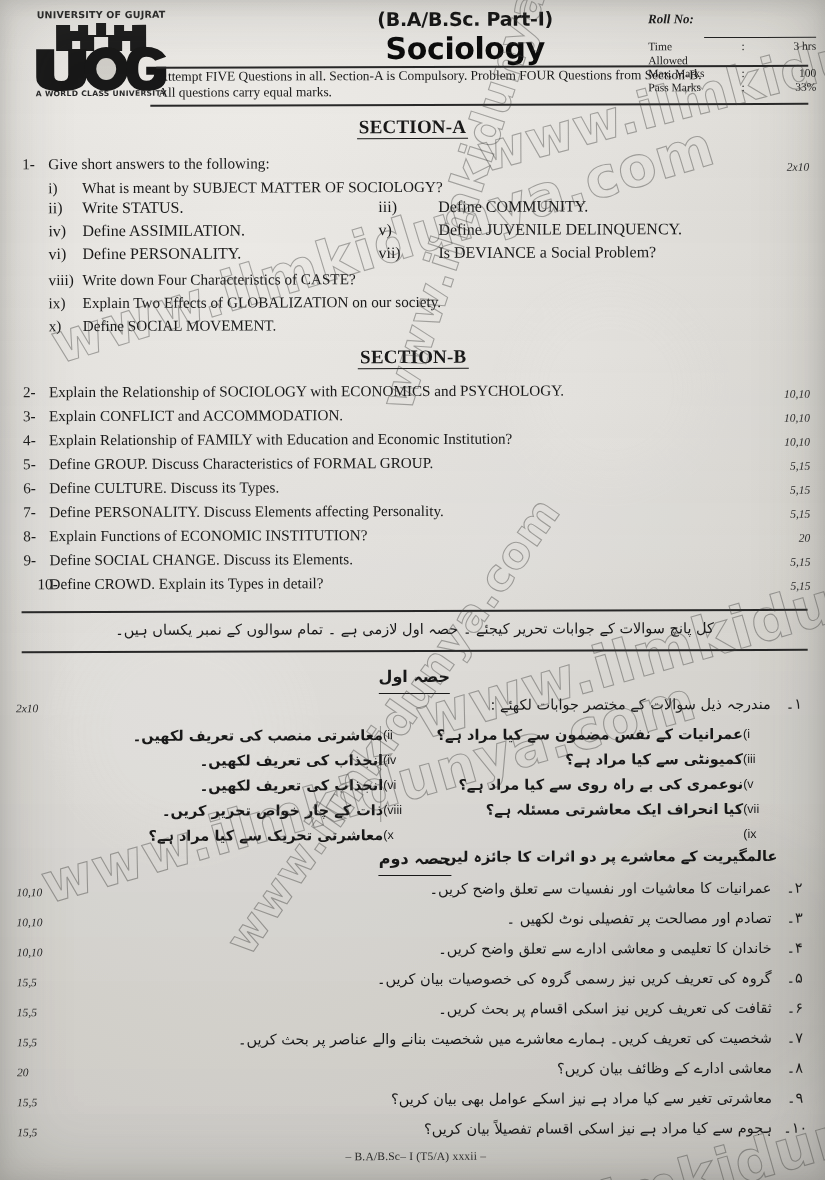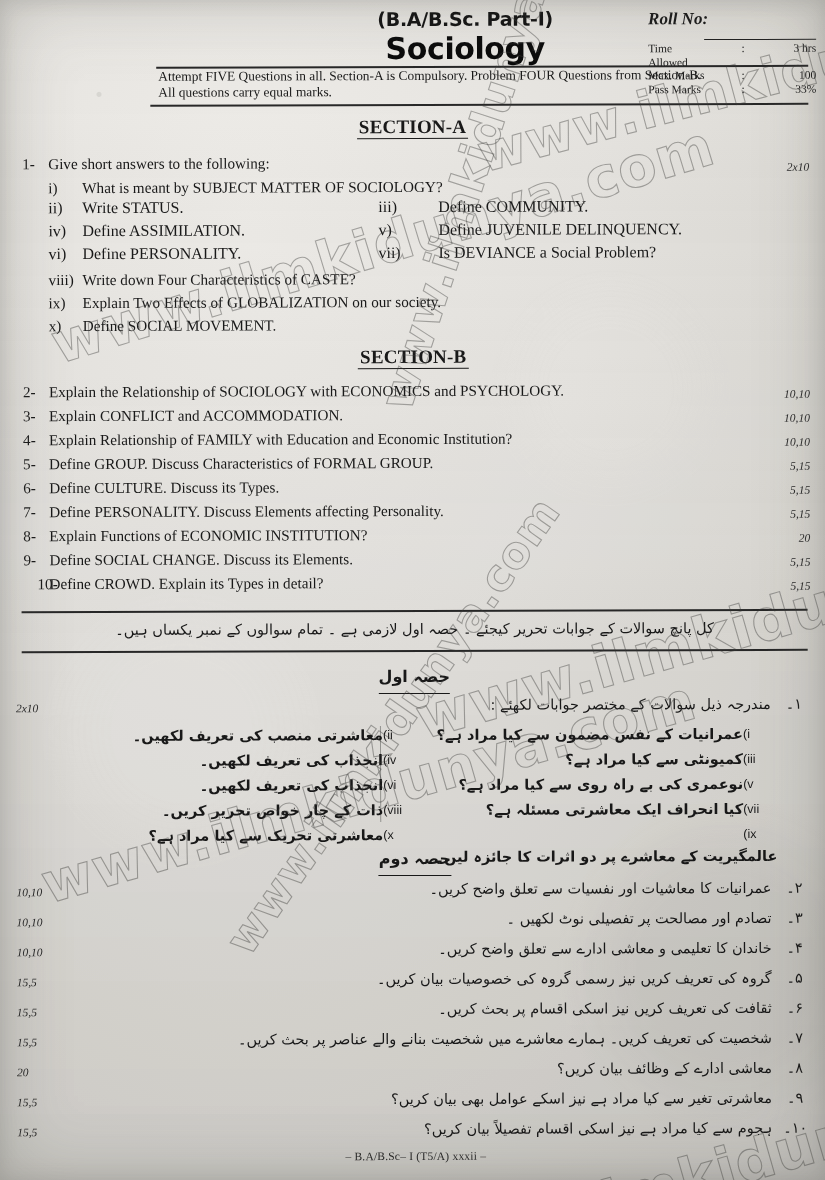--- a/index.html
+++ b/index.html
@@ -79,21 +79,21 @@
   .exam-subject {
     font-family: "DejaVu Sans", sans-serif; font-weight: 700; font-size: 30px;
     color: #0d0d0d; margin-top: 1px; letter-spacing: -.4px;
   }
 
   .rollno {
     position: absolute; left: 648px; top: 10px; width: 168px;
   }
   .rollno-label {
     font-family: "Liberation Serif", serif; font-weight: 700; font-style: italic;
-    font-size: 17px; display: inline-block; text-align: center;
+    font-size: 13px; display: inline-block; text-align: center;
   }
   .rollno-line {
     border-bottom: 1.4px solid #222; height: 14px; margin-top: -4px; margin-left: 56px;
   }
   .meta { margin-top: 2px; font-family: "Liberation Serif", serif; font-size: 11.5px; line-height: 13.6px; }
   .meta-row { display: flex; gap: 36px; }
   .meta-k { width: 74px; }
   .meta-c { width: 12px; }
   .meta-v { text-align: right; width: 38px; }
 
@@ -171,20 +171,41 @@
   <div class="wm wm-1">www.ilmkidunya.com</div>
   <div class="wm wm-2">www.ilmkidunya.com</div>
   <div class="wm wm-3">www.ilmkidunya.com</div>
   <div class="wm wm-4">www.ilmkidunya.com</div>
   <div class="wm wm-5">www.ilmkidunya.com</div>
   <div class="wm wm-6">www.ilmkidunya.com</div>
   <div class="wm wm-7">www.ilmkidunya.com</div>
 
   <div id="header">
 
+    <div class="logo-wrap">
+      <div class="logo-top">UNIVERSITY OF GUJRAT</div>
+      <div class="logo-mark">
+        <svg width="150" height="72" viewBox="0 0 150 72" style="display:block;margin:0 auto;">
+
+          <path d="M30 4 L44 4 L44 10 L52 10 L52 4 L62 4 L62 14 L70 14 L70 2
+                   L80 2 L80 14 L88 14 L88 4 L98 4 L98 10 L106 10 L106 4 L120 4
+                   L120 30 L104 30 L104 20 L96 20 L96 30 L82 30 L82 16 L68 16
+                   L68 30 L54 30 L54 20 L46 20 L46 30 L30 30 Z" fill="#1d1d1d"></path>
+
+          <path d="M10 28 L28 28 L28 54 Q28 60 35 60 Q42 60 42 54 L42 28 L60 28
+                   L60 56 Q60 70 35 70 Q10 70 10 56 Z" fill="#1a1a1a"></path>
+          <ellipse cx="80" cy="48" rx="22" ry="22" fill="#1a1a1a"></ellipse>
+          <ellipse cx="80" cy="48" rx="10" ry="11" fill="#cfcdc8"></ellipse>
+          <path d="M140 36 Q134 26 118 26 Q100 26 100 48 Q100 70 120 70
+                   Q140 70 140 56 L140 46 L120 46 L120 54 L128 54 Q127 60 120 60
+                   Q112 60 112 48 Q112 36 120 36 Q126 36 129 40 Z" fill="#1a1a1a"></path>
+        </svg>
+      </div>
+      <div class="logo-bot">A WORLD CLASS UNIVERSITY</div>
+    </div>
 
     <div class="exam-title">
       <div class="exam-part">(B.A/B.Sc. Part-I)</div>
       <div class="exam-subject">Sociology</div>
     </div>
 
     <div class="rollno">
       <div class="rollno-label">Roll No:</div>
       <div class="rollno-line"></div>
       <div class="meta">

